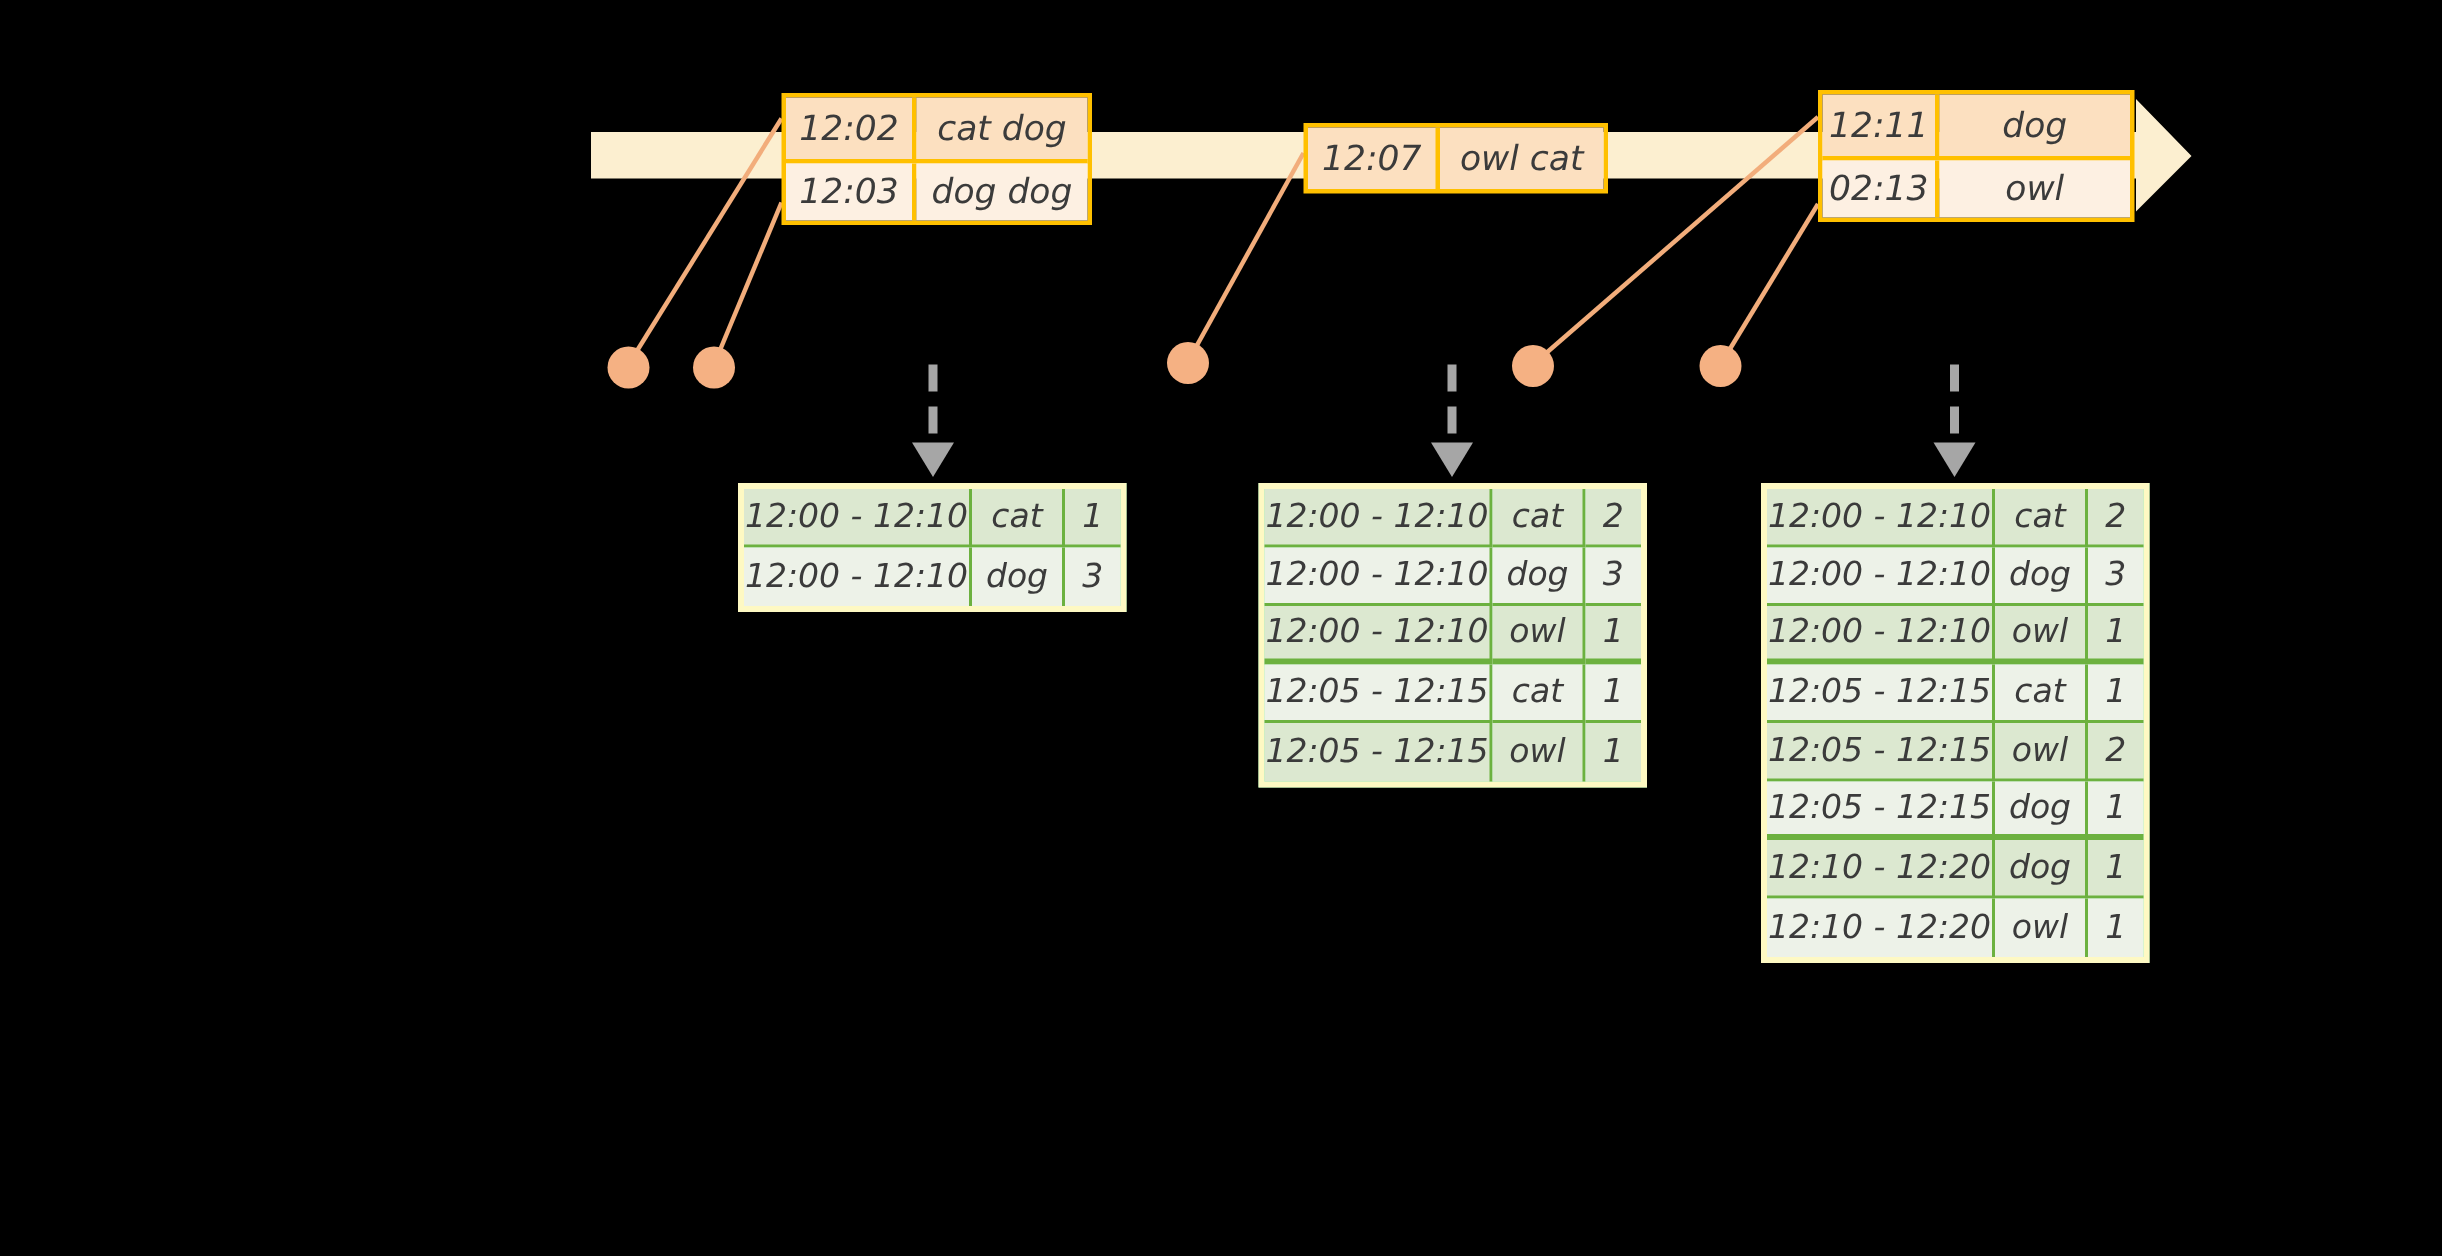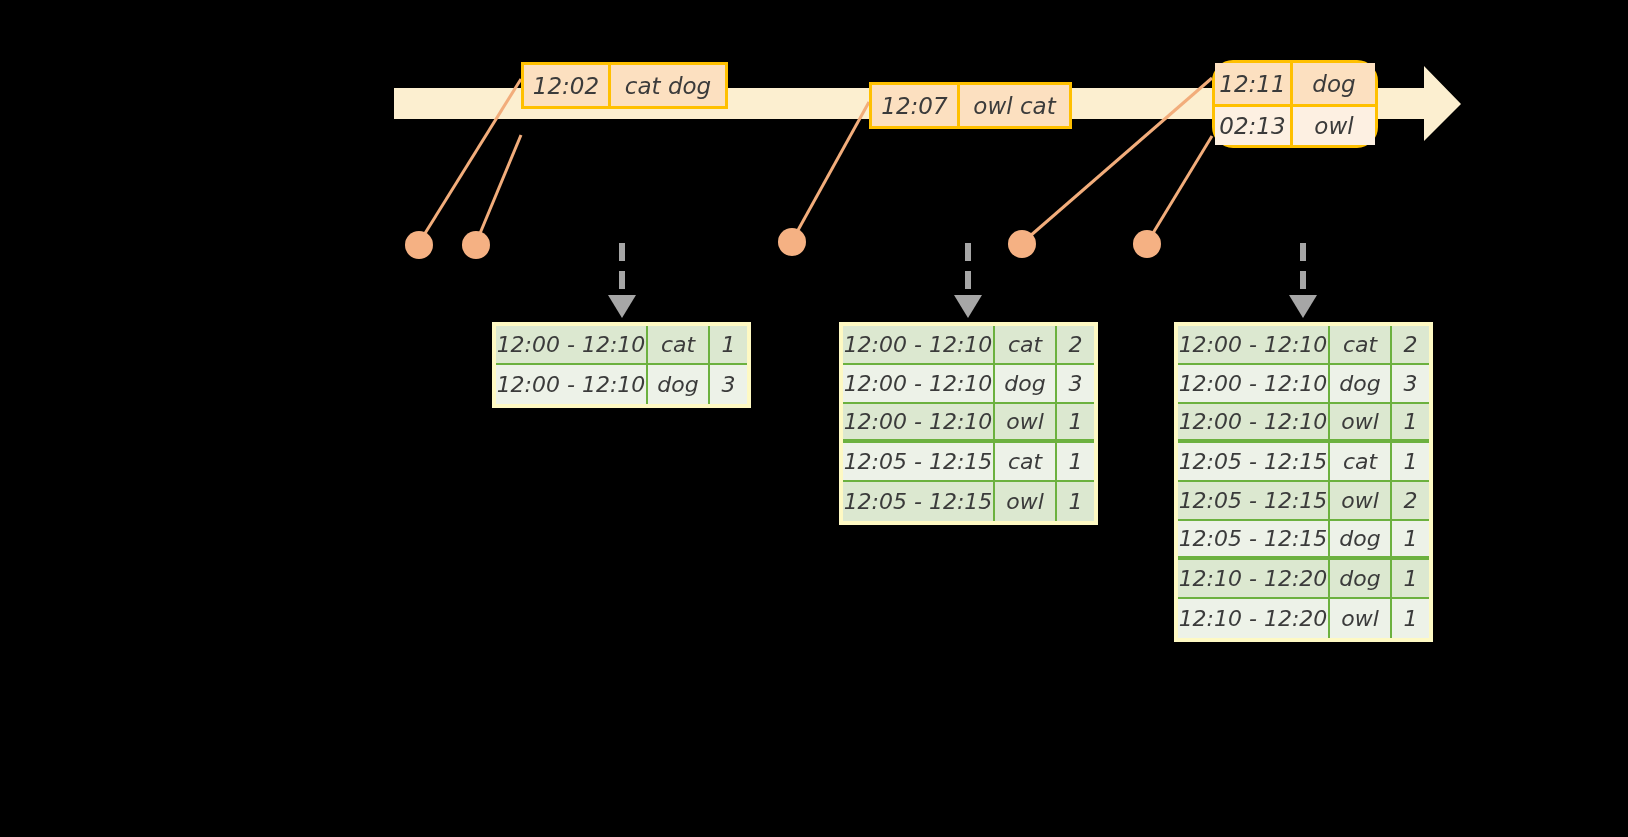--- a/index.html
+++ b/index.html
@@ -133,30 +133,34 @@
         <path d="M 1289 295 L 1317 295 L 1303 318 Z" stroke="none"></path>
       </g>
     </g>
   </svg>
 
   <div class="evt-group" style="left:521px; top:62px; width:207px;">
     <div class="evt-row shade-a">
       <div class="evt-cell time" style="width:87px;">12:02</div>
       <div class="evt-cell words" style="flex:1;">cat dog</div>
     </div>
+    <div class="evt-row shade-b">
+      <div class="evt-cell time" style="width:87px;">12:03</div>
+      <div class="evt-cell words" style="flex:1;">dog dog</div>
+    </div>
   </div>
 
   <div class="evt-group" style="left:869px; top:82px; width:203px;">
     <div class="evt-row shade-a">
       <div class="evt-cell time" style="width:88px;">12:07</div>
       <div class="evt-cell words" style="flex:1;">owl cat</div>
     </div>
   </div>
 
-  <div class="evt-group" style="left:1212px; top:60px; width:166px;border-radius:21px;">
+  <div class="evt-group" style="left:1212px; top:60px; width:211px;">
     <div class="evt-row shade-a">
       <div class="evt-cell time" style="width:78px;">12:11</div>
       <div class="evt-cell words" style="flex:1;">dog</div>
     </div>
     <div class="evt-row shade-b">
       <div class="evt-cell time" style="width:78px;">02:13</div>
       <div class="evt-cell words" style="flex:1;">owl</div>
     </div>
   </div>
 

